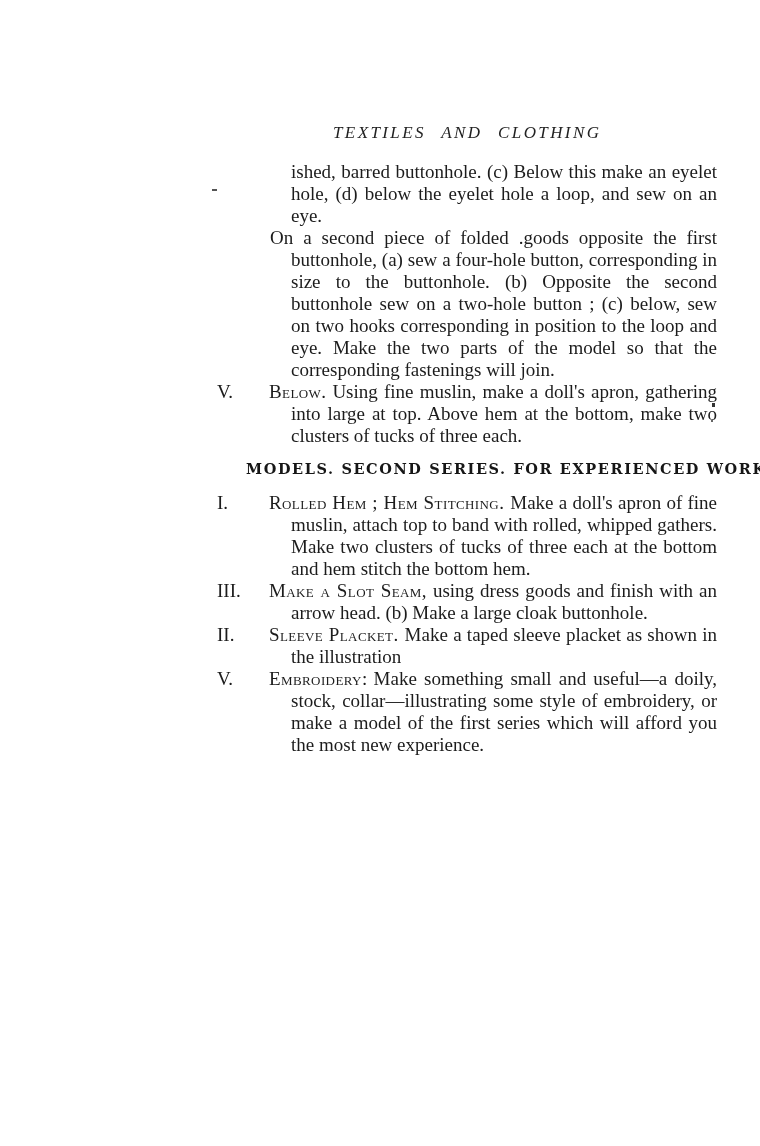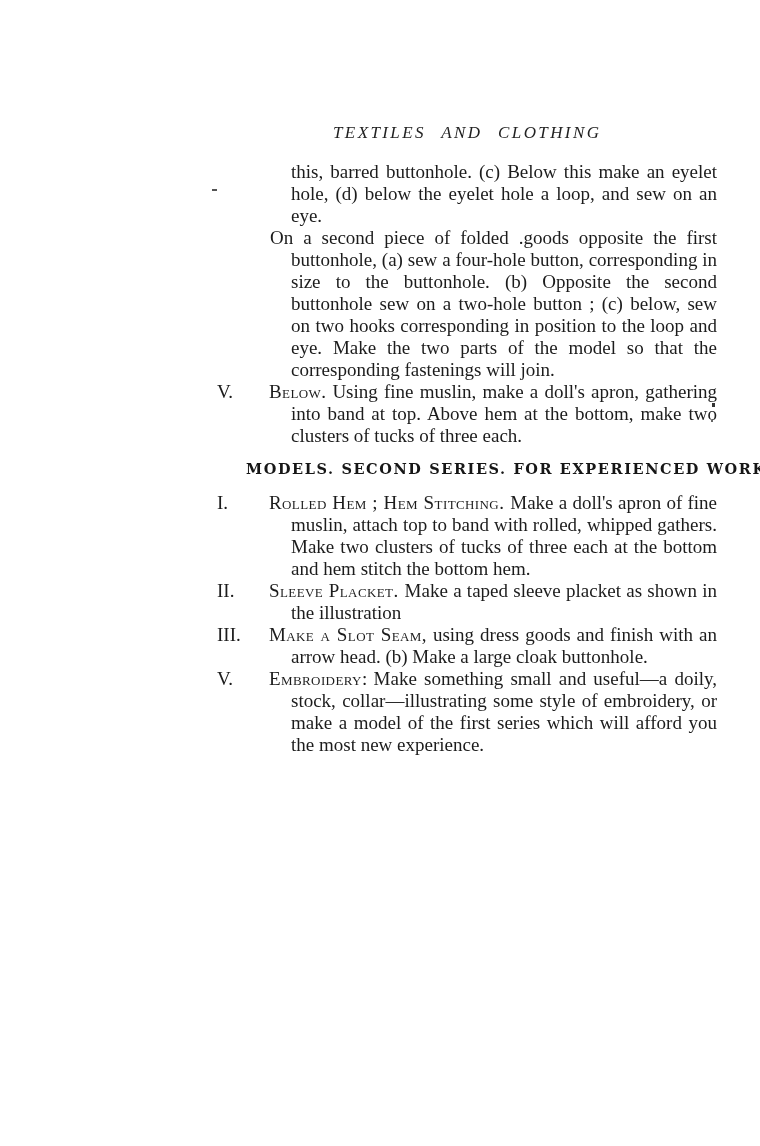--- a/index.html
+++ b/index.html
@@ -69,42 +69,42 @@
   .speck-3 { left: 711px; top: 420px; width: 2px;  height: 2px; background:#666; }
   .speck-4 { left: 717px; top: 1013px; width: 3px; height: 3px; background:#333; }
 </style>
 </head>
 <body>
 
 <div class="page">
 
   <div class="running-header">TEXTILES AND CLOTHING</div>
 
-  <p class="body-text para-a"><span>this, </span><span class="it">barred</span><span> buttonhole. (c) Below this make an eyelet hole, (d) below the eyelet hole a loop, and sew on an eye.</span></p>
+  <p class="body-text para-a"><span>ished, </span><span class="it">barred</span><span> buttonhole. (c) Below this make an eyelet hole, (d) below the eyelet hole a loop, and sew on an eye.</span></p>
 
   <p class="body-text para-b">On a second piece of folded .goods opposite the first buttonhole, (a) sew a four-hole button, corresponding in size to the buttonhole. (b) Opposite the second buttonhole sew on a two-hole button ; (c) below, sew on two hooks corresponding in position to the loop and eye. Make the two parts of the model so that the corresponding fastenings will join.</p>
 
   <div class="item">
-    <span class="numeral">V.</span><span class="sc title">Below.</span><span>Using fine muslin, make a doll's apron, gathering into band at top. Above hem at the bottom, make two clusters of tucks of three each.</span>
+    <span class="numeral">V.</span><span class="sc title">Below.</span><span>Using fine muslin, make a doll's apron, gathering into large at top. Above hem at the bottom, make two clusters of tucks of three each.</span>
   </div>
 
   <h2 class="section-heading">MODELS. SECOND SERIES. FOR EXPERIENCED WORKERS</h2>
 
   <div class="second-series">
 
     <div class="item">
       <span class="numeral">I.</span><span class="sc title">Rolled Hem ; Hem Stitching.</span><span>Make a doll's apron of fine muslin, attach top to band with rolled, whipped gathers. Make two clusters of tucks of three each at the bottom and hem stitch the bottom hem.</span>
     </div>
 
     <div class="item">
-      <span class="numeral">II.</span><span class="sc title">Sleeve Placket.</span><span>Make a taped sleeve placket as shown in the illustration</span>
+      <span class="numeral">III.</span><span class="sc title">Make a Slot Seam,</span><span>using dress goods and finish with an arrow head. (b) Make a large cloak buttonhole.</span>
     </div>
 
     <div class="item">
-      <span class="numeral">III.</span><span class="sc title">Make a Slot Seam,</span><span>using dress goods and finish with an arrow head. (b) Make a large cloak buttonhole.</span>
+      <span class="numeral">II.</span><span class="sc title">Sleeve Placket.</span><span>Make a taped sleeve placket as shown in the illustration</span>
     </div>
 
 
     <div class="item">
       <span class="numeral">V.</span><span class="sc title">Embroidery:</span><span>Make something small and useful—a doily, stock, collar—illustrating some style of embroidery, or make a model of the first series which will afford you the most new experience.</span>
     </div>
 
   </div>
 
   <div class="speck speck-1"></div>

